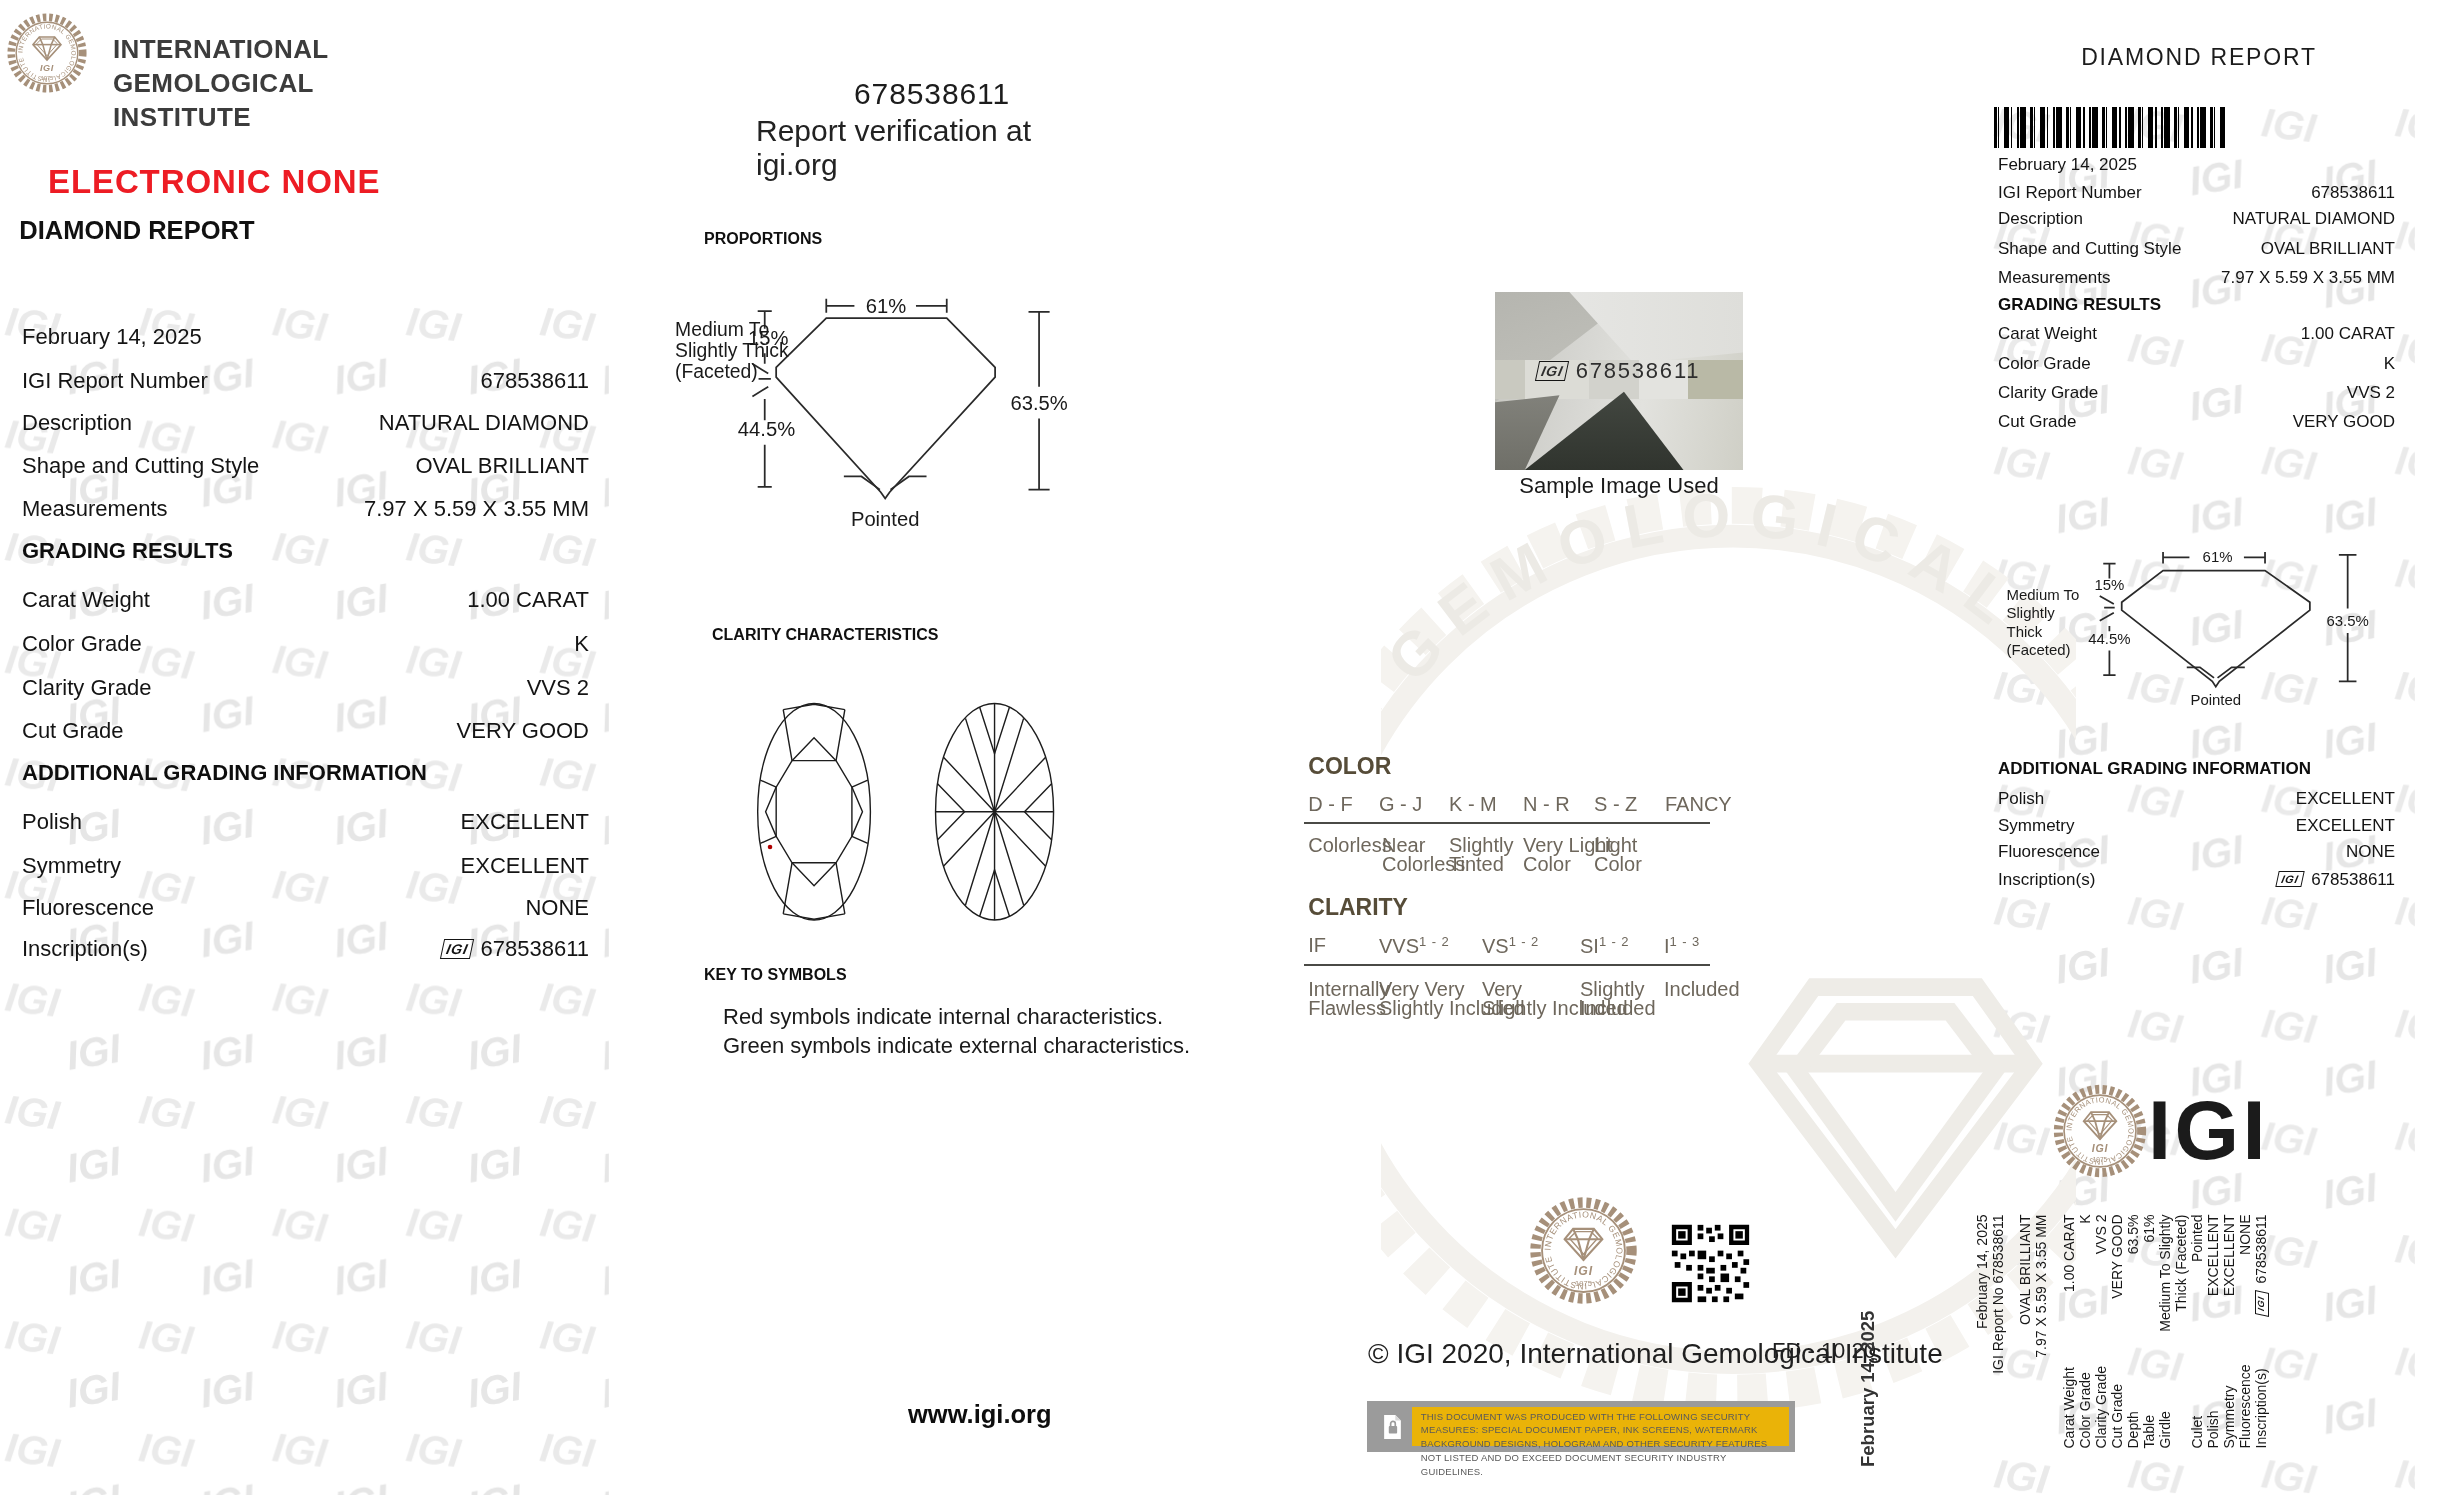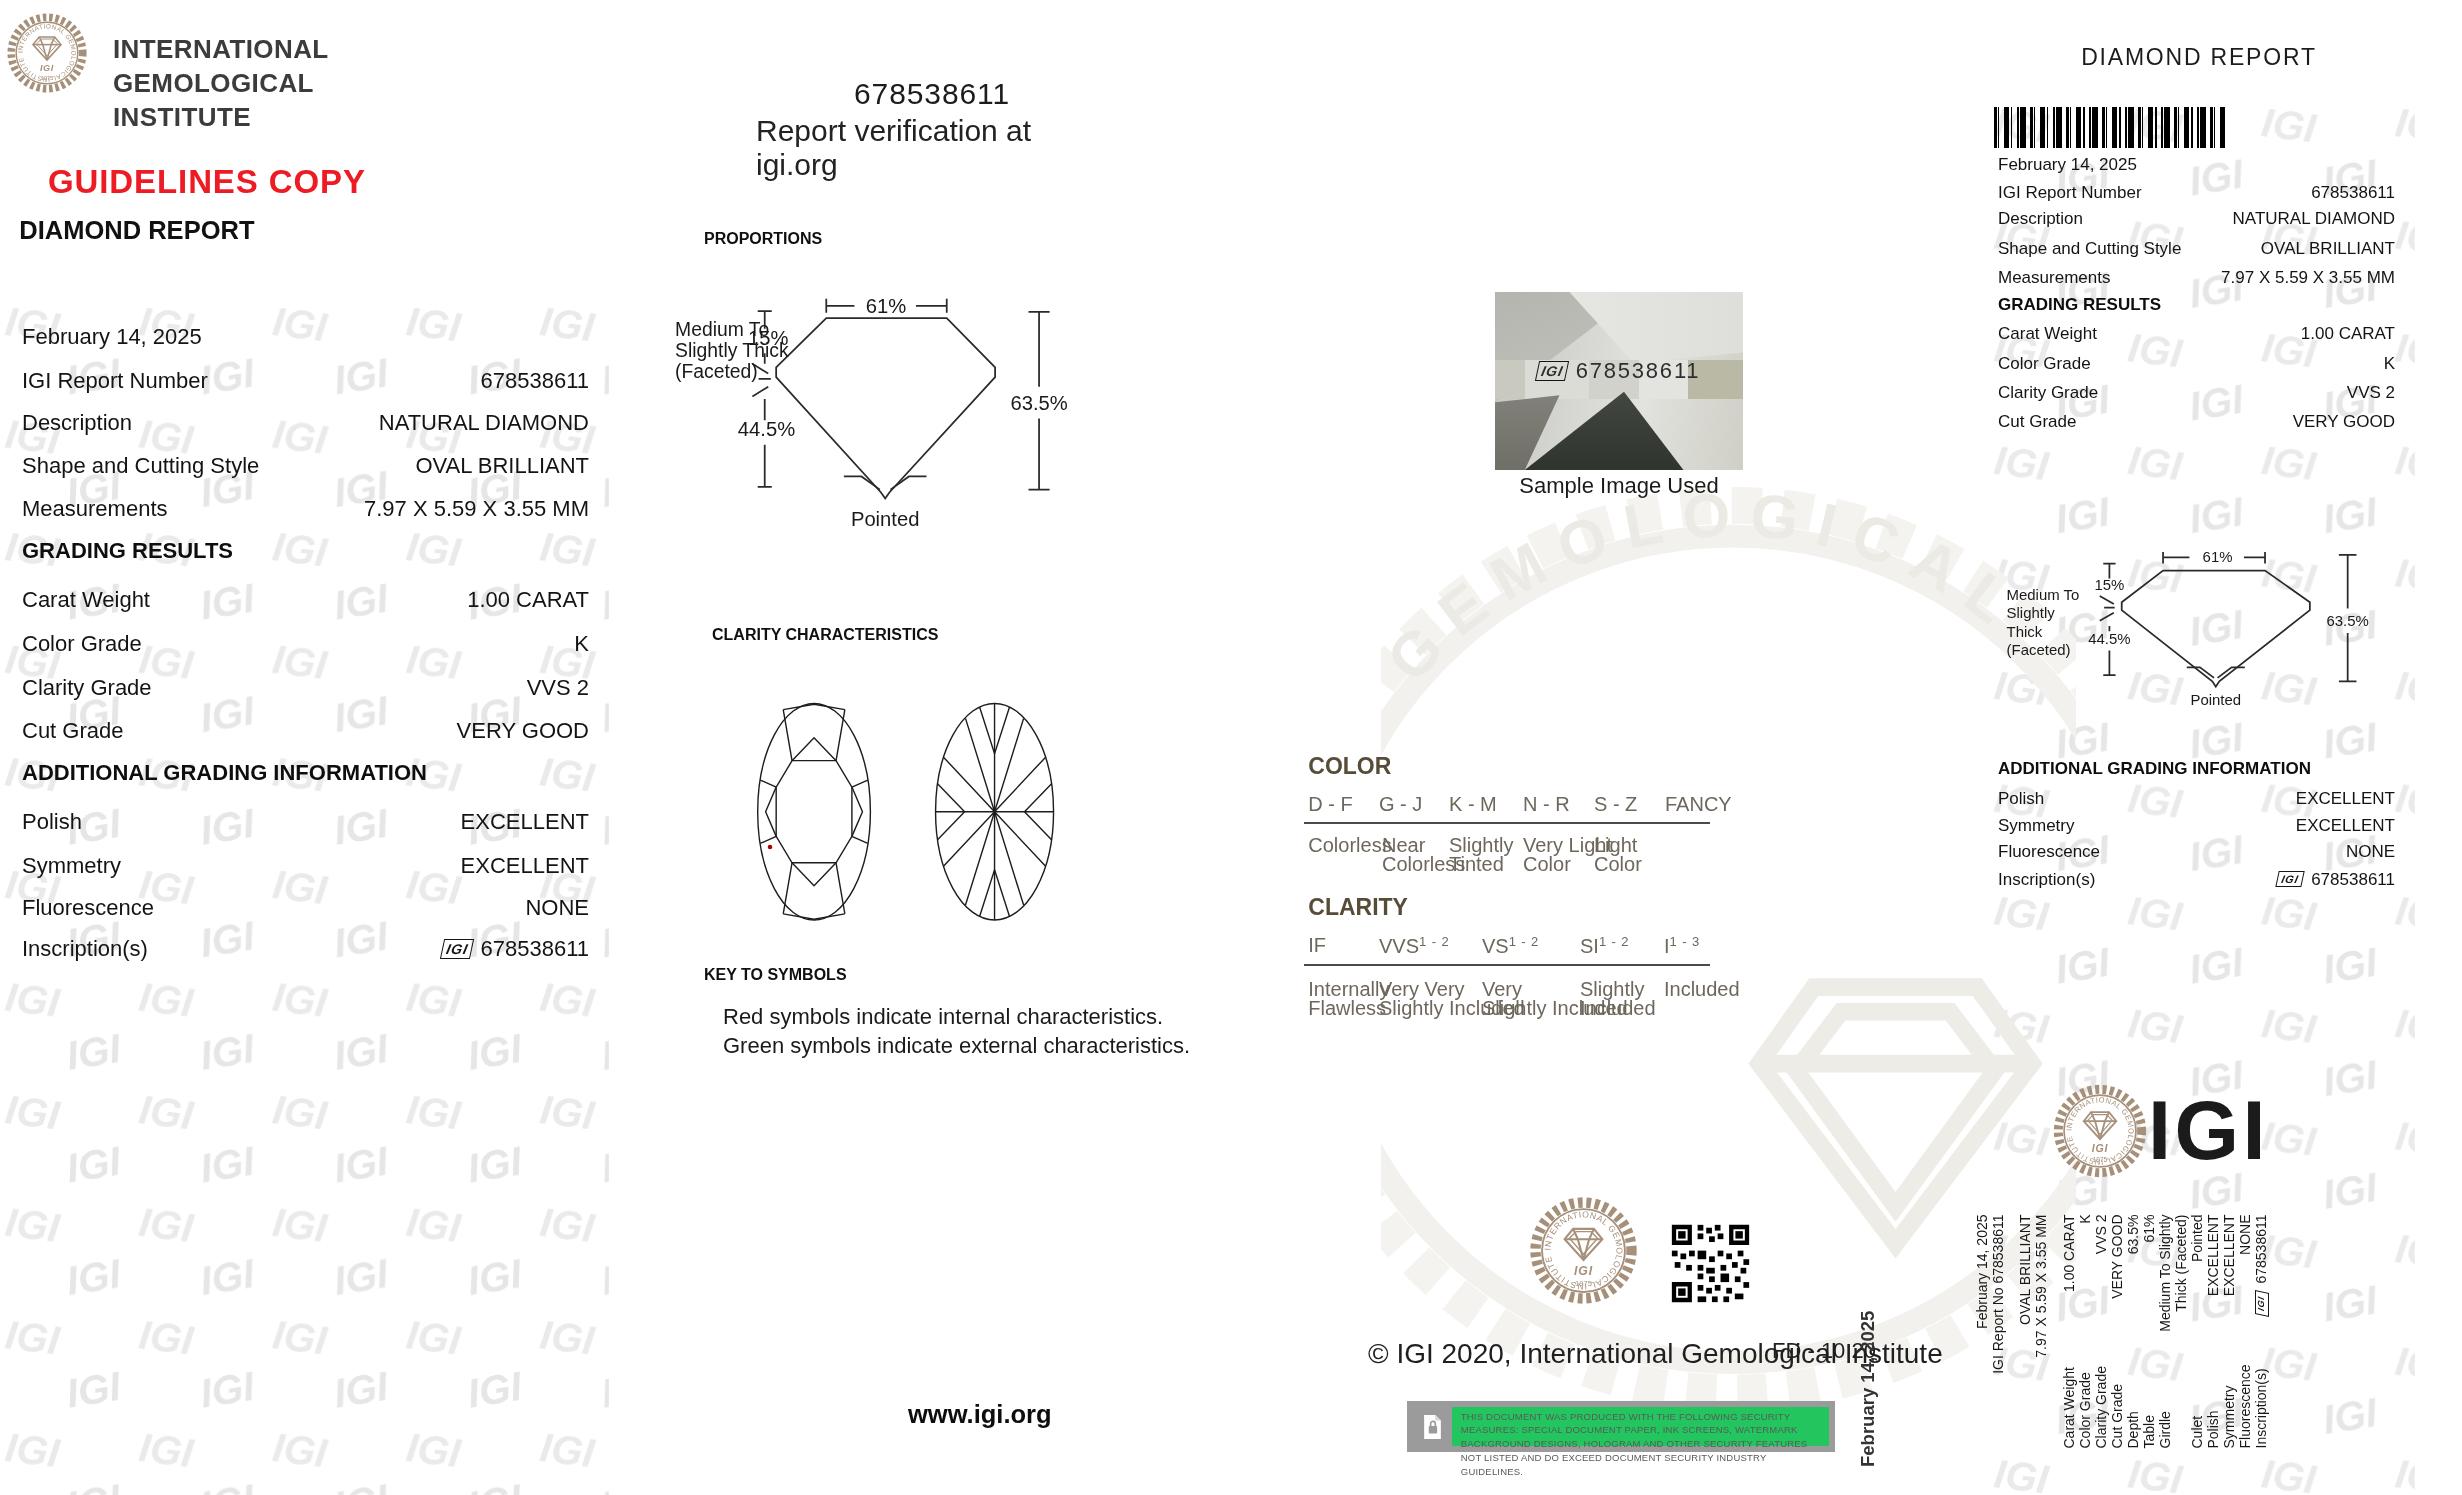--- a/index.html
+++ b/index.html
@@ -38,22 +38,22 @@
   
   .scale{position:absolute;left:1303px;top:753px;width:492px;height:290px;font-size:20px;color:#6e675c;}
   .scale .t{position:absolute;font-size:23px;font-weight:700;color:#564c38;}
   .scale .g{position:absolute;white-space:nowrap;}
   .scale .rule{position:absolute;height:1.8px;background:#4a4a46;width:406px;left:0.9px;}
   .scale sup{font-size:13px;vertical-align:7px;letter-spacing:0.9px;}
   
   .site{position:absolute;left:908px;top:1400px;font-size:25.5px;font-weight:700;color:#0d0d0d;}
   .copyr{position:absolute;left:1368px;top:1338px;font-size:28px;color:#1f1f1f;}
   .fdcode{position:absolute;left:1748px;top:1338px;font-size:22px;color:#1f1f1f;margin-left:24px;}
-  .secbar{position:absolute;left:1367px;top:1401px;width:428px;height:51px;border:6.2px solid #9b9b9b;background:#22c55e;
-          box-sizing:border-box;display:flex;align-items:stretch;margin-left:40px;}
+  .secbar{position:absolute;left:1367px;top:1401px;width:428px;height:51px;border:6.2px solid #9b9b9b;background:#eab308;
+          box-sizing:border-box;display:flex;align-items:stretch;}
   .secbar .cell{width:39px;background:#9b9b9b;display:flex;align-items:center;justify-content:center;flex:none;}
   .secbar .txt{flex:1;padding:2.6px 7px 0 8.8px;font-size:9.5px;line-height:1.45;color:#5a5a5a;letter-spacing:0.2px;}
   .sidedate{position:absolute;left:1857px;top:1467px;transform:rotate(-90deg);transform-origin:0 0;
             font-size:18.5px;font-weight:700;color:#333;white-space:nowrap;}
   
   .rp-title{position:absolute;left:2067px;top:44px;width:264px;text-align:center;font-size:23px;letter-spacing:1.8px;color:#1c1c1c;}
   .barcode{position:absolute;left:1994px;top:107px;width:231px;height:41px;
      background:repeating-linear-gradient(90deg,#000 0 2.6px,transparent 2.6px 4.4px,#000 4.4px 5.3px,transparent 5.3px 9.7px,#000 9.7px 15px,transparent 15px 16.7px,#000 16.7px 18.5px,transparent 18.5px 23px,#000 23px 24.6px,transparent 24.6px 26px,#000 26px 32px,transparent 32px 36px);}
   .rrow{position:absolute;left:1998px;width:397px;display:flex;justify-content:space-between;font-size:17px;color:#141414;}
   .rhead{position:absolute;left:1998px;font-size:17px;font-weight:700;color:#0e0e0e;}
@@ -126,21 +126,21 @@
   </svg>
 
   <svg class="abs" style="left:5.3px;top:10.6px" width="84" height="84" viewBox="0 0 96 96">
     <use href="#igi-seal"></use>
   </svg>
   <div class="org-name">
     <div>INTERNATIONAL</div>
     <div>GEMOLOGICAL</div>
     <div>INSTITUTE</div>
   </div>
-  <div class="ecopy">GUIDELINES COPY</div>
+  <div class="ecopy">ELECTRONIC NONE</div>
   <div class="lr-title">DIAMOND REPORT</div>
 
   <div class="lrow" style="top:324px">
     <span class="lab">February 14, 2025</span>
   </div>
   <div class="lrow" style="top:368px">
     <span class="lab">IGI Report Number</span>
     <span class="val">678538611</span>
   </div>
   <div class="lrow" style="top:410px">

